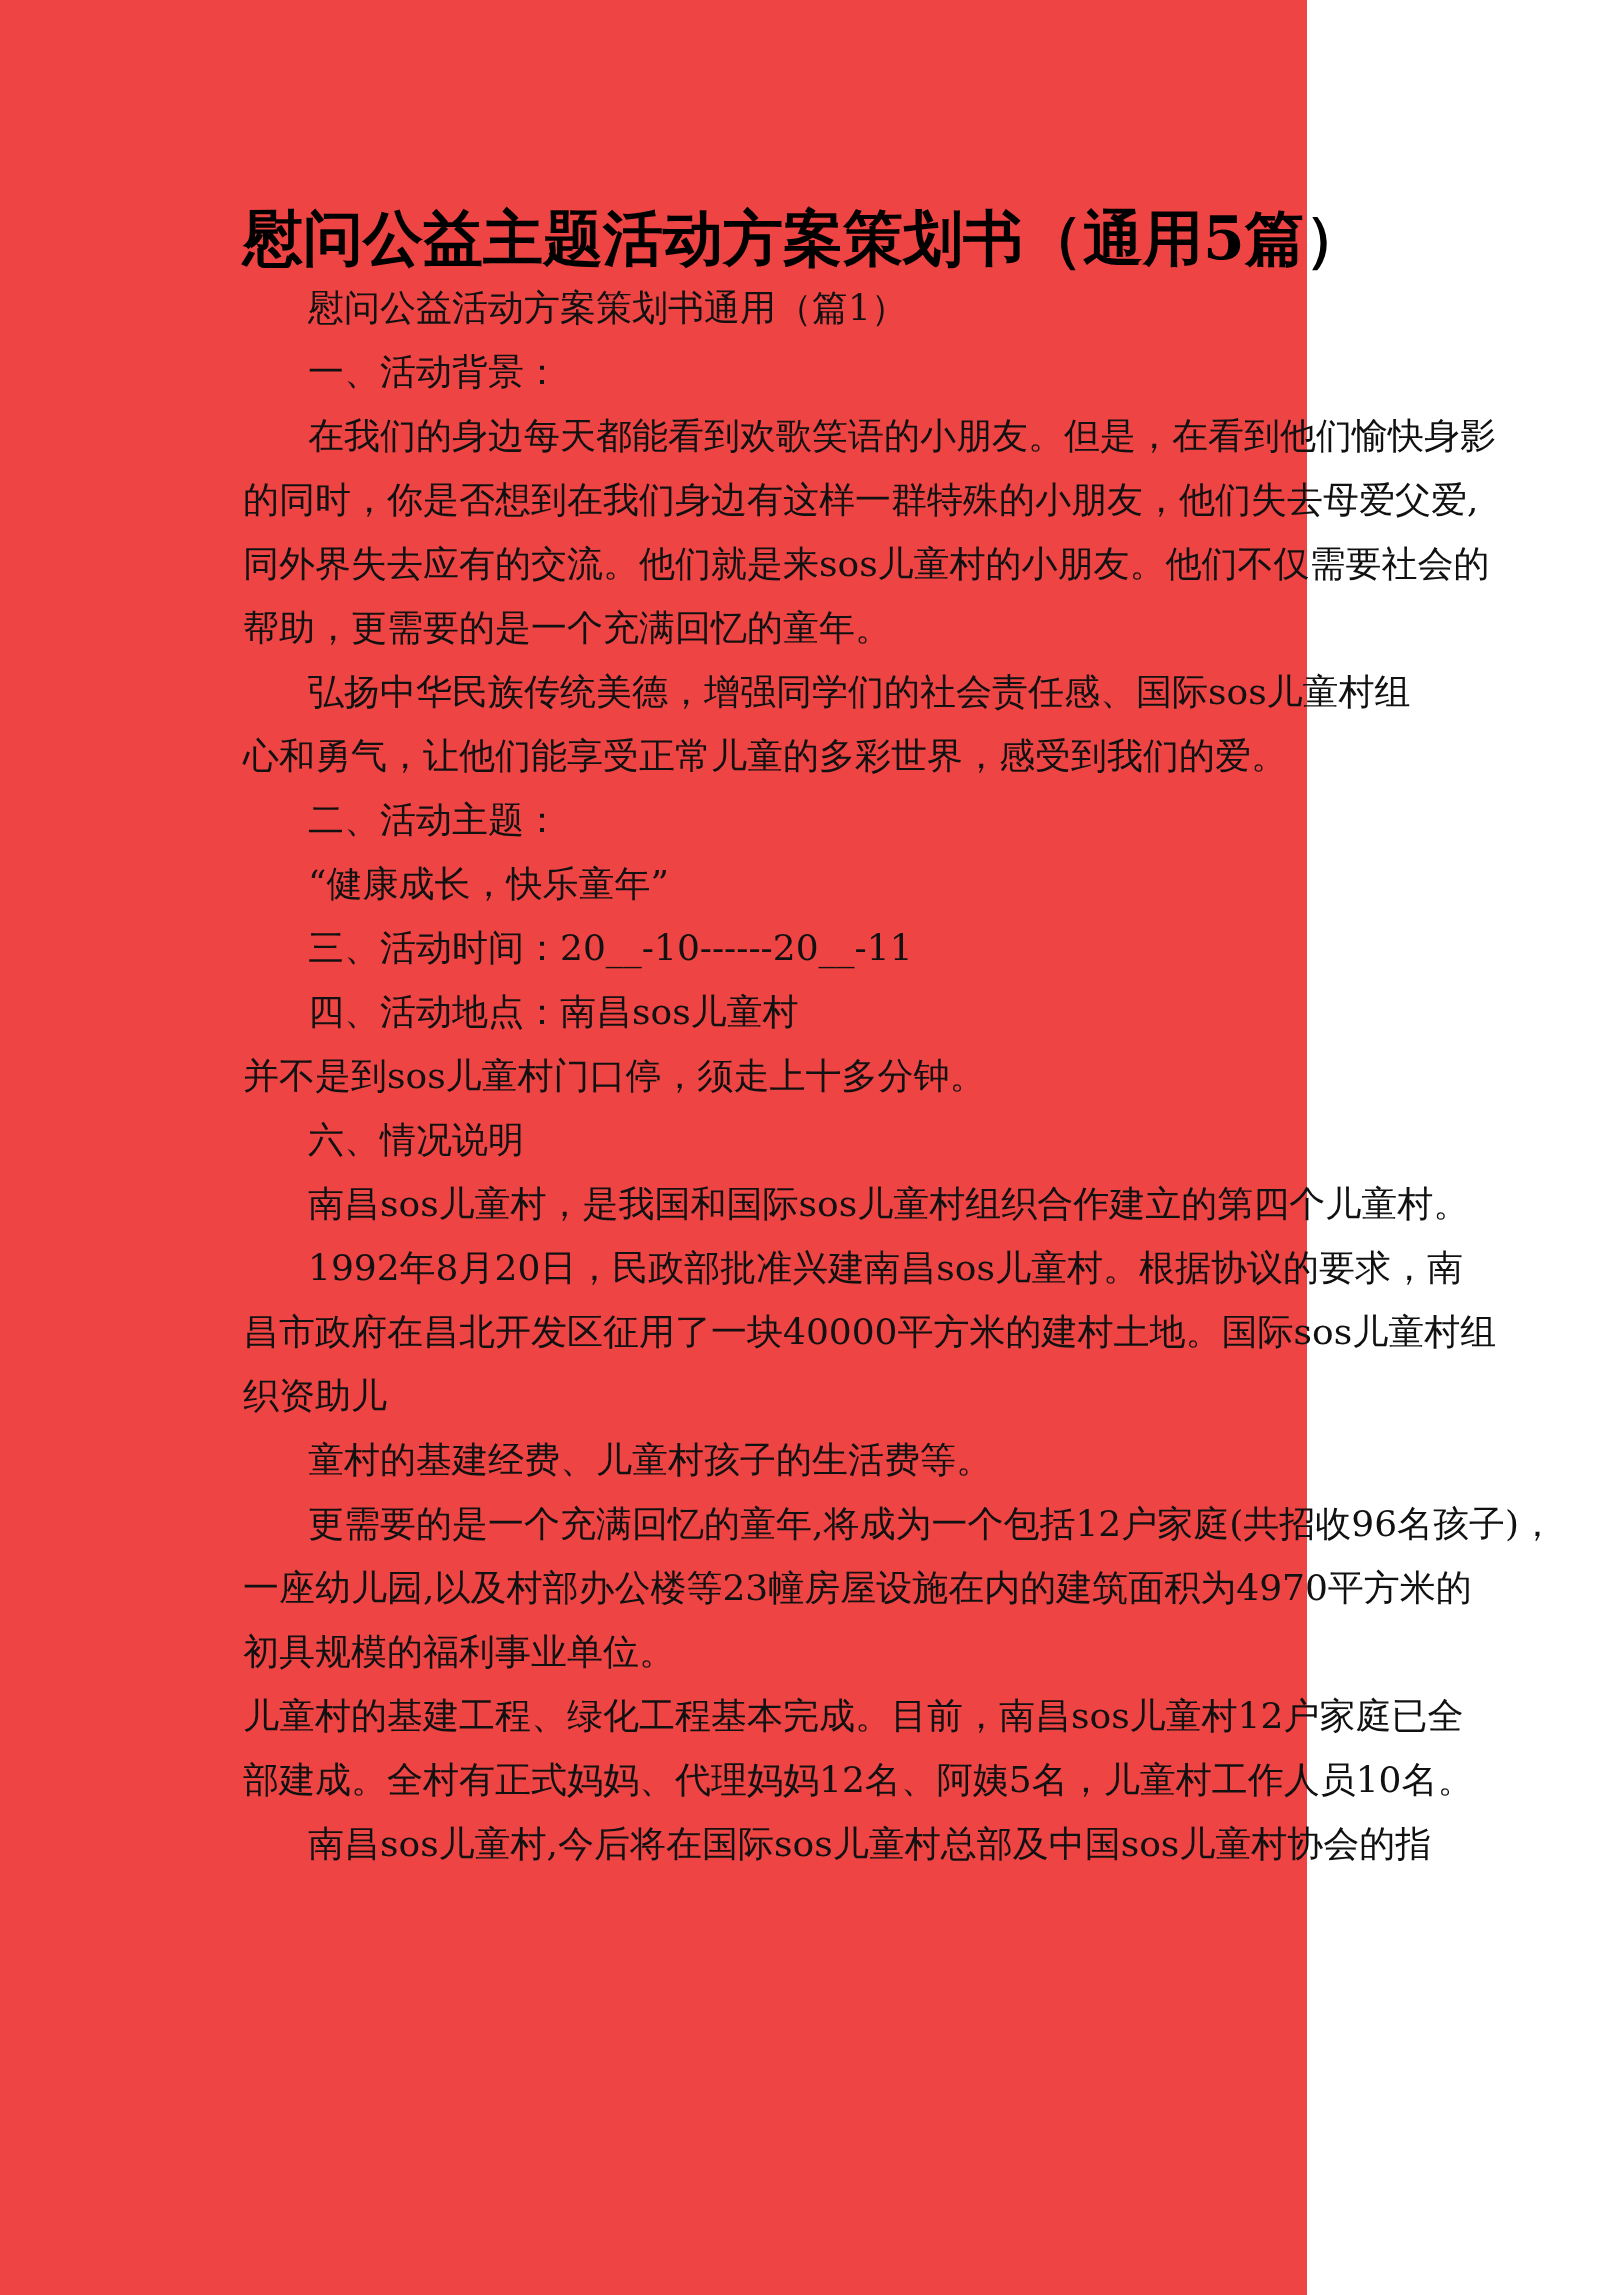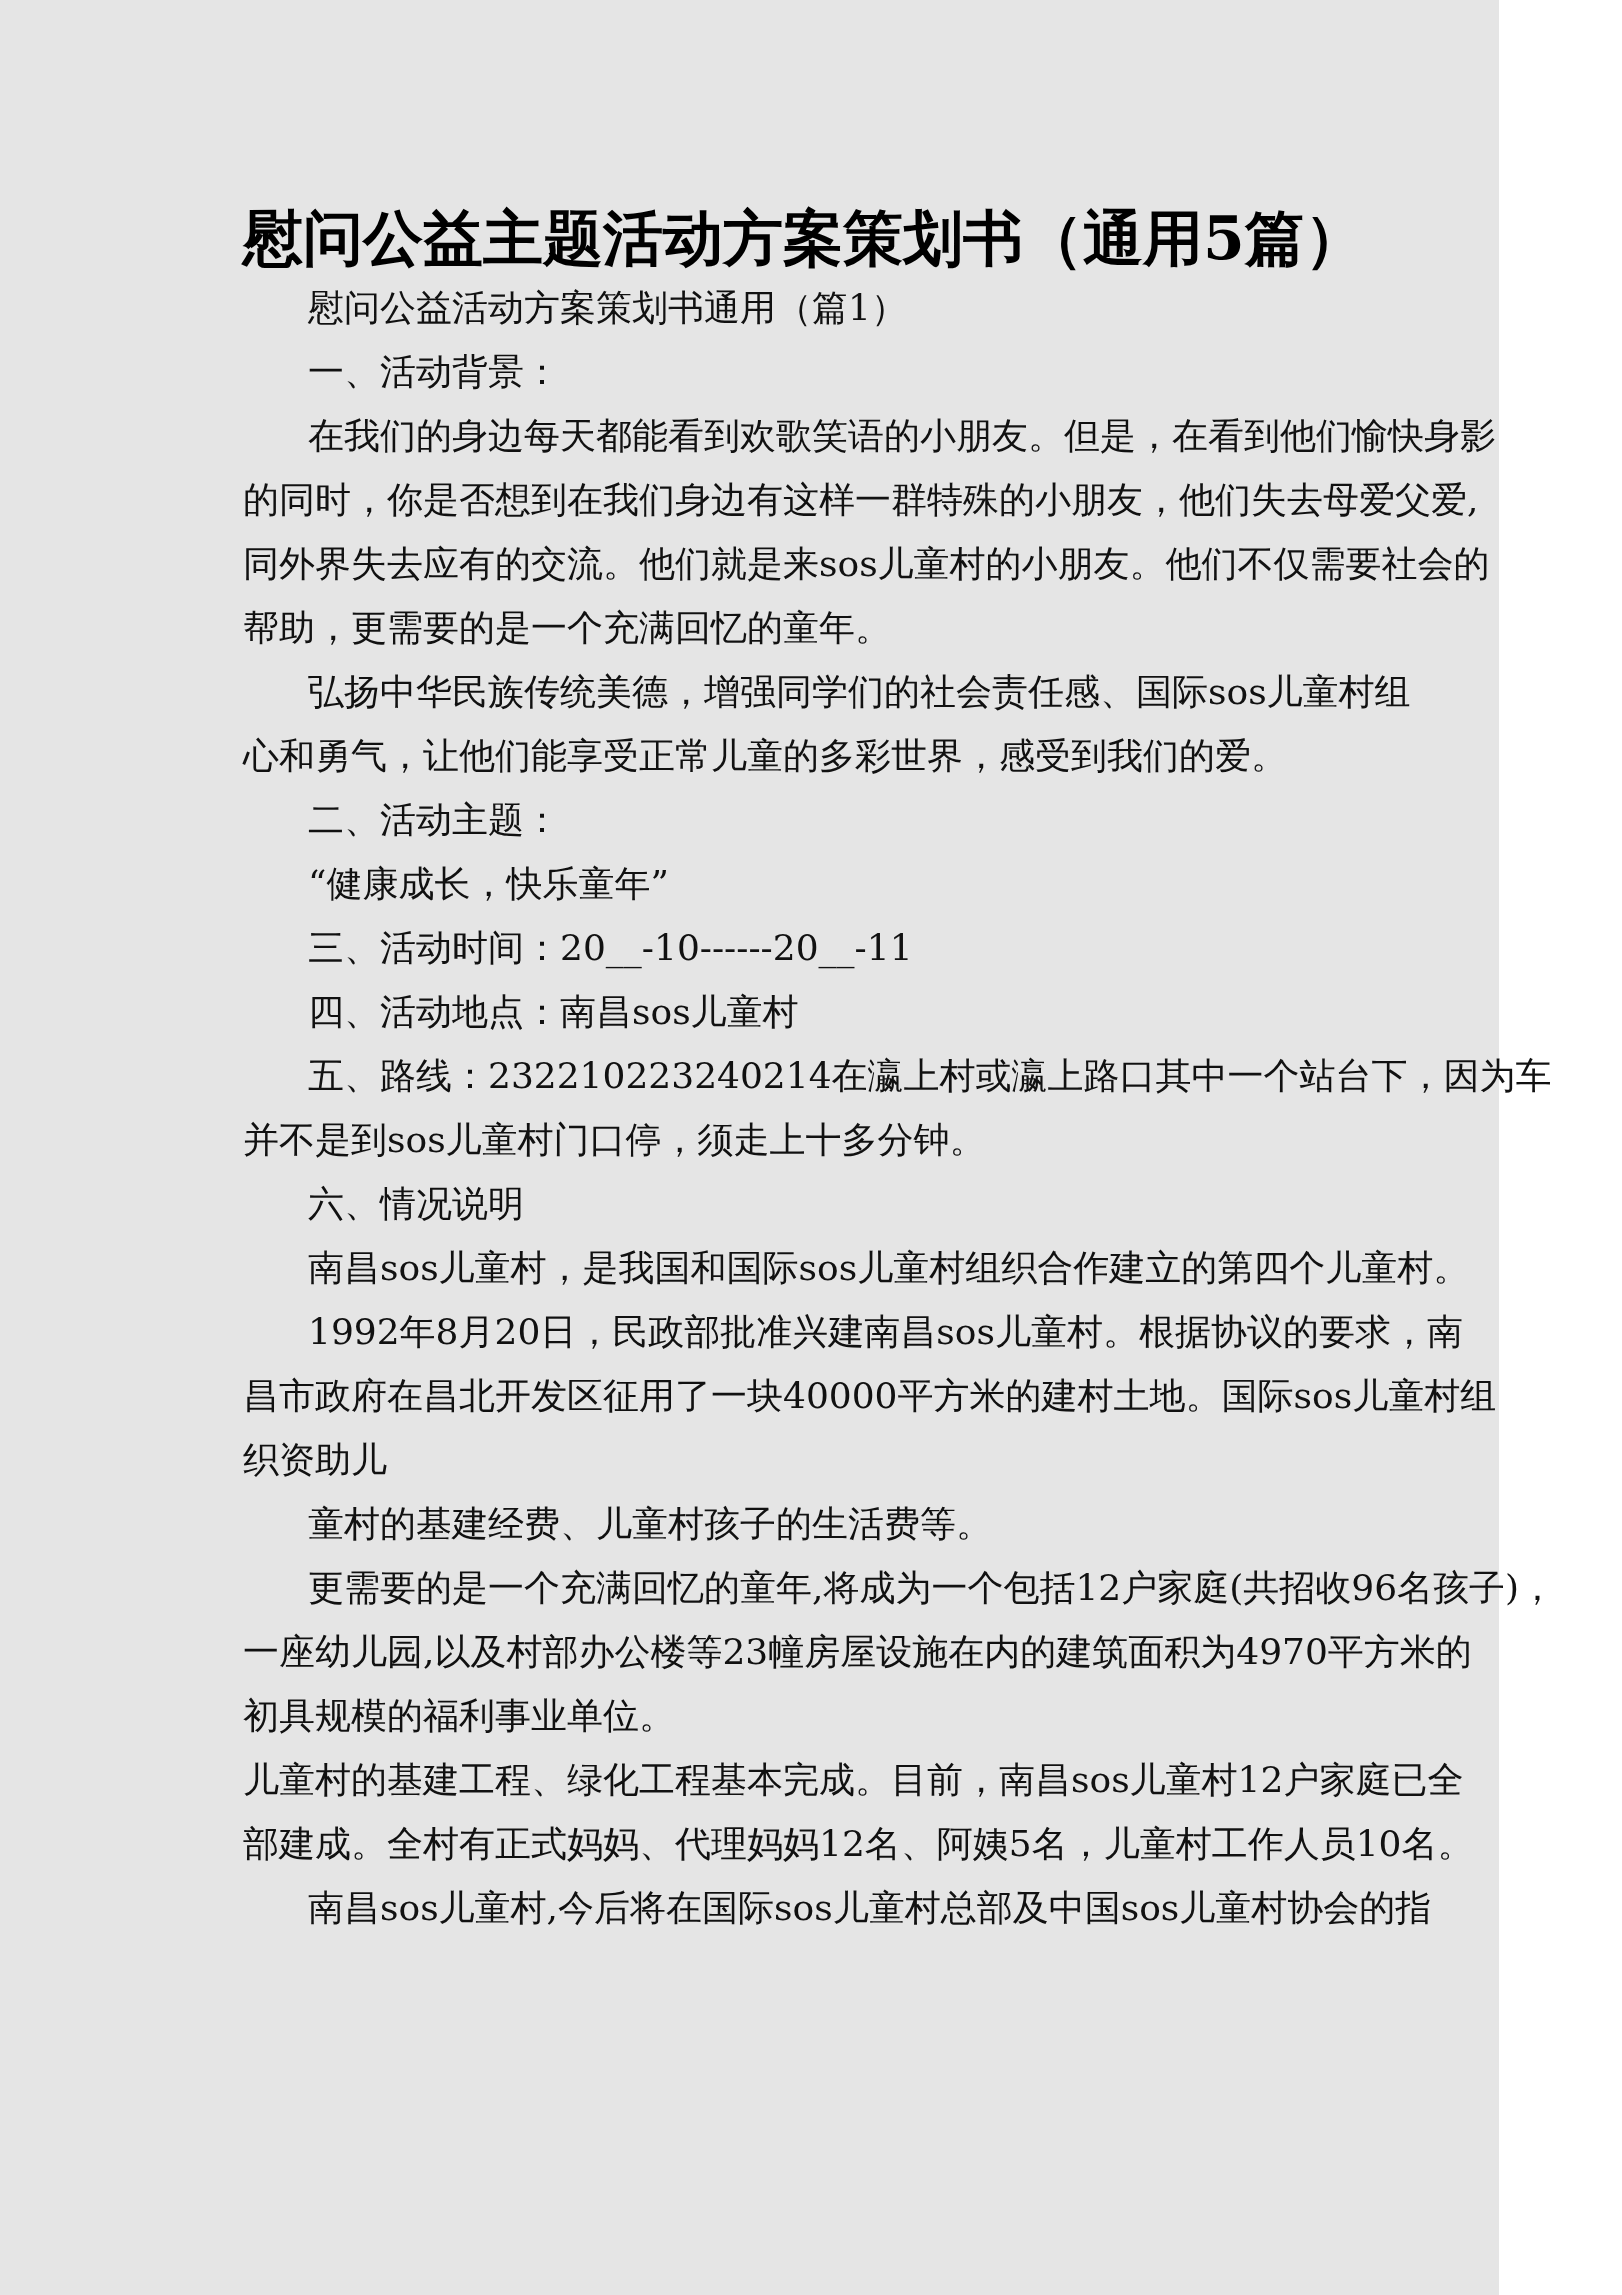--- a/index.html
+++ b/index.html
@@ -1,21 +1,21 @@
 <!DOCTYPE html>
 <html style="font-size:10.5px"><head>
 <meta charset="utf-8">
 <style>
   html, body { margin: 0; padding: 0; background: #ffffff; }
   body {
     width: 1623px; height: 2295px; position: relative; overflow: hidden;
     font-family: "DejaVu Serif", "Liberation Serif", serif;
     color: #111111;
   }
-  .page { position: absolute; left: 0; top: 0; width: 1499px; height: 2295px; background: #e5e5e5; }
+  .page { position: absolute; left: 0; top: 0; width: 1307px; height: 2295px; background: #ef4444; }
   .title {
     position: absolute; left: 243px; top: 196px; width: 1243px;
     font-size: 60px; line-height: 85px; font-weight: bold; letter-spacing: 0px;
     white-space: nowrap; color: #000;
   }
   .body-text {
     position: absolute; left: 243px; top: 276px; width: 1139px;
     font-size: 36px; line-height: 64px; letter-spacing: 0px;
   }
   .line { display: block; white-space: nowrap; }
@@ -32,21 +32,20 @@
       <span class="line indent">在我们的身边每天都能看到欢歌笑语的小朋友。但是，在看到他们愉快身影</span>
       <span class="line">的同时，你是否想到在我们身边有这样一群特殊的小朋友，他们失去母爱父爱,</span>
       <span class="line">同外界失去应有的交流。他们就是来sos儿童村的小朋友。他们不仅需要社会的</span>
       <span class="line">帮助，更需要的是一个充满回忆的童年。</span>
       <span class="line indent">弘扬中华民族传统美德，增强同学们的社会责任感、国际sos儿童村组</span>
       <span class="line">心和勇气，让他们能享受正常儿童的多彩世界，感受到我们的爱。</span>
       <span class="line indent">二、活动主题：</span>
       <span class="line indent">“健康成长，快乐童年”</span>
       <span class="line indent">三、活动时间：20__-10------20__-11</span>
       <span class="line indent">四、活动地点：南昌sos儿童村</span>
-      <span class="line indent">五、路线：232210223240214在瀛上村或瀛上路口其中一个站台下，因为车</span>
       <span class="line">并不是到sos儿童村门口停，须走上十多分钟。</span>
       <span class="line indent">六、情况说明</span>
       <span class="line indent">南昌sos儿童村，是我国和国际sos儿童村组织合作建立的第四个儿童村。</span>
       <span class="line indent">1992年8月20日，民政部批准兴建南昌sos儿童村。根据协议的要求，南</span>
       <span class="line">昌市政府在昌北开发区征用了一块40000平方米的建村土地。国际sos儿童村组</span>
       <span class="line">织资助儿</span>
       <span class="line indent">童村的基建经费、儿童村孩子的生活费等。</span>
       <span class="line indent">更需要的是一个充满回忆的童年,将成为一个包括12户家庭(共招收96名孩子)，</span>
       <span class="line">一座幼儿园,以及村部办公楼等23幢房屋设施在内的建筑面积为4970平方米的</span>
       <span class="line">初具规模的福利事业单位。</span>

